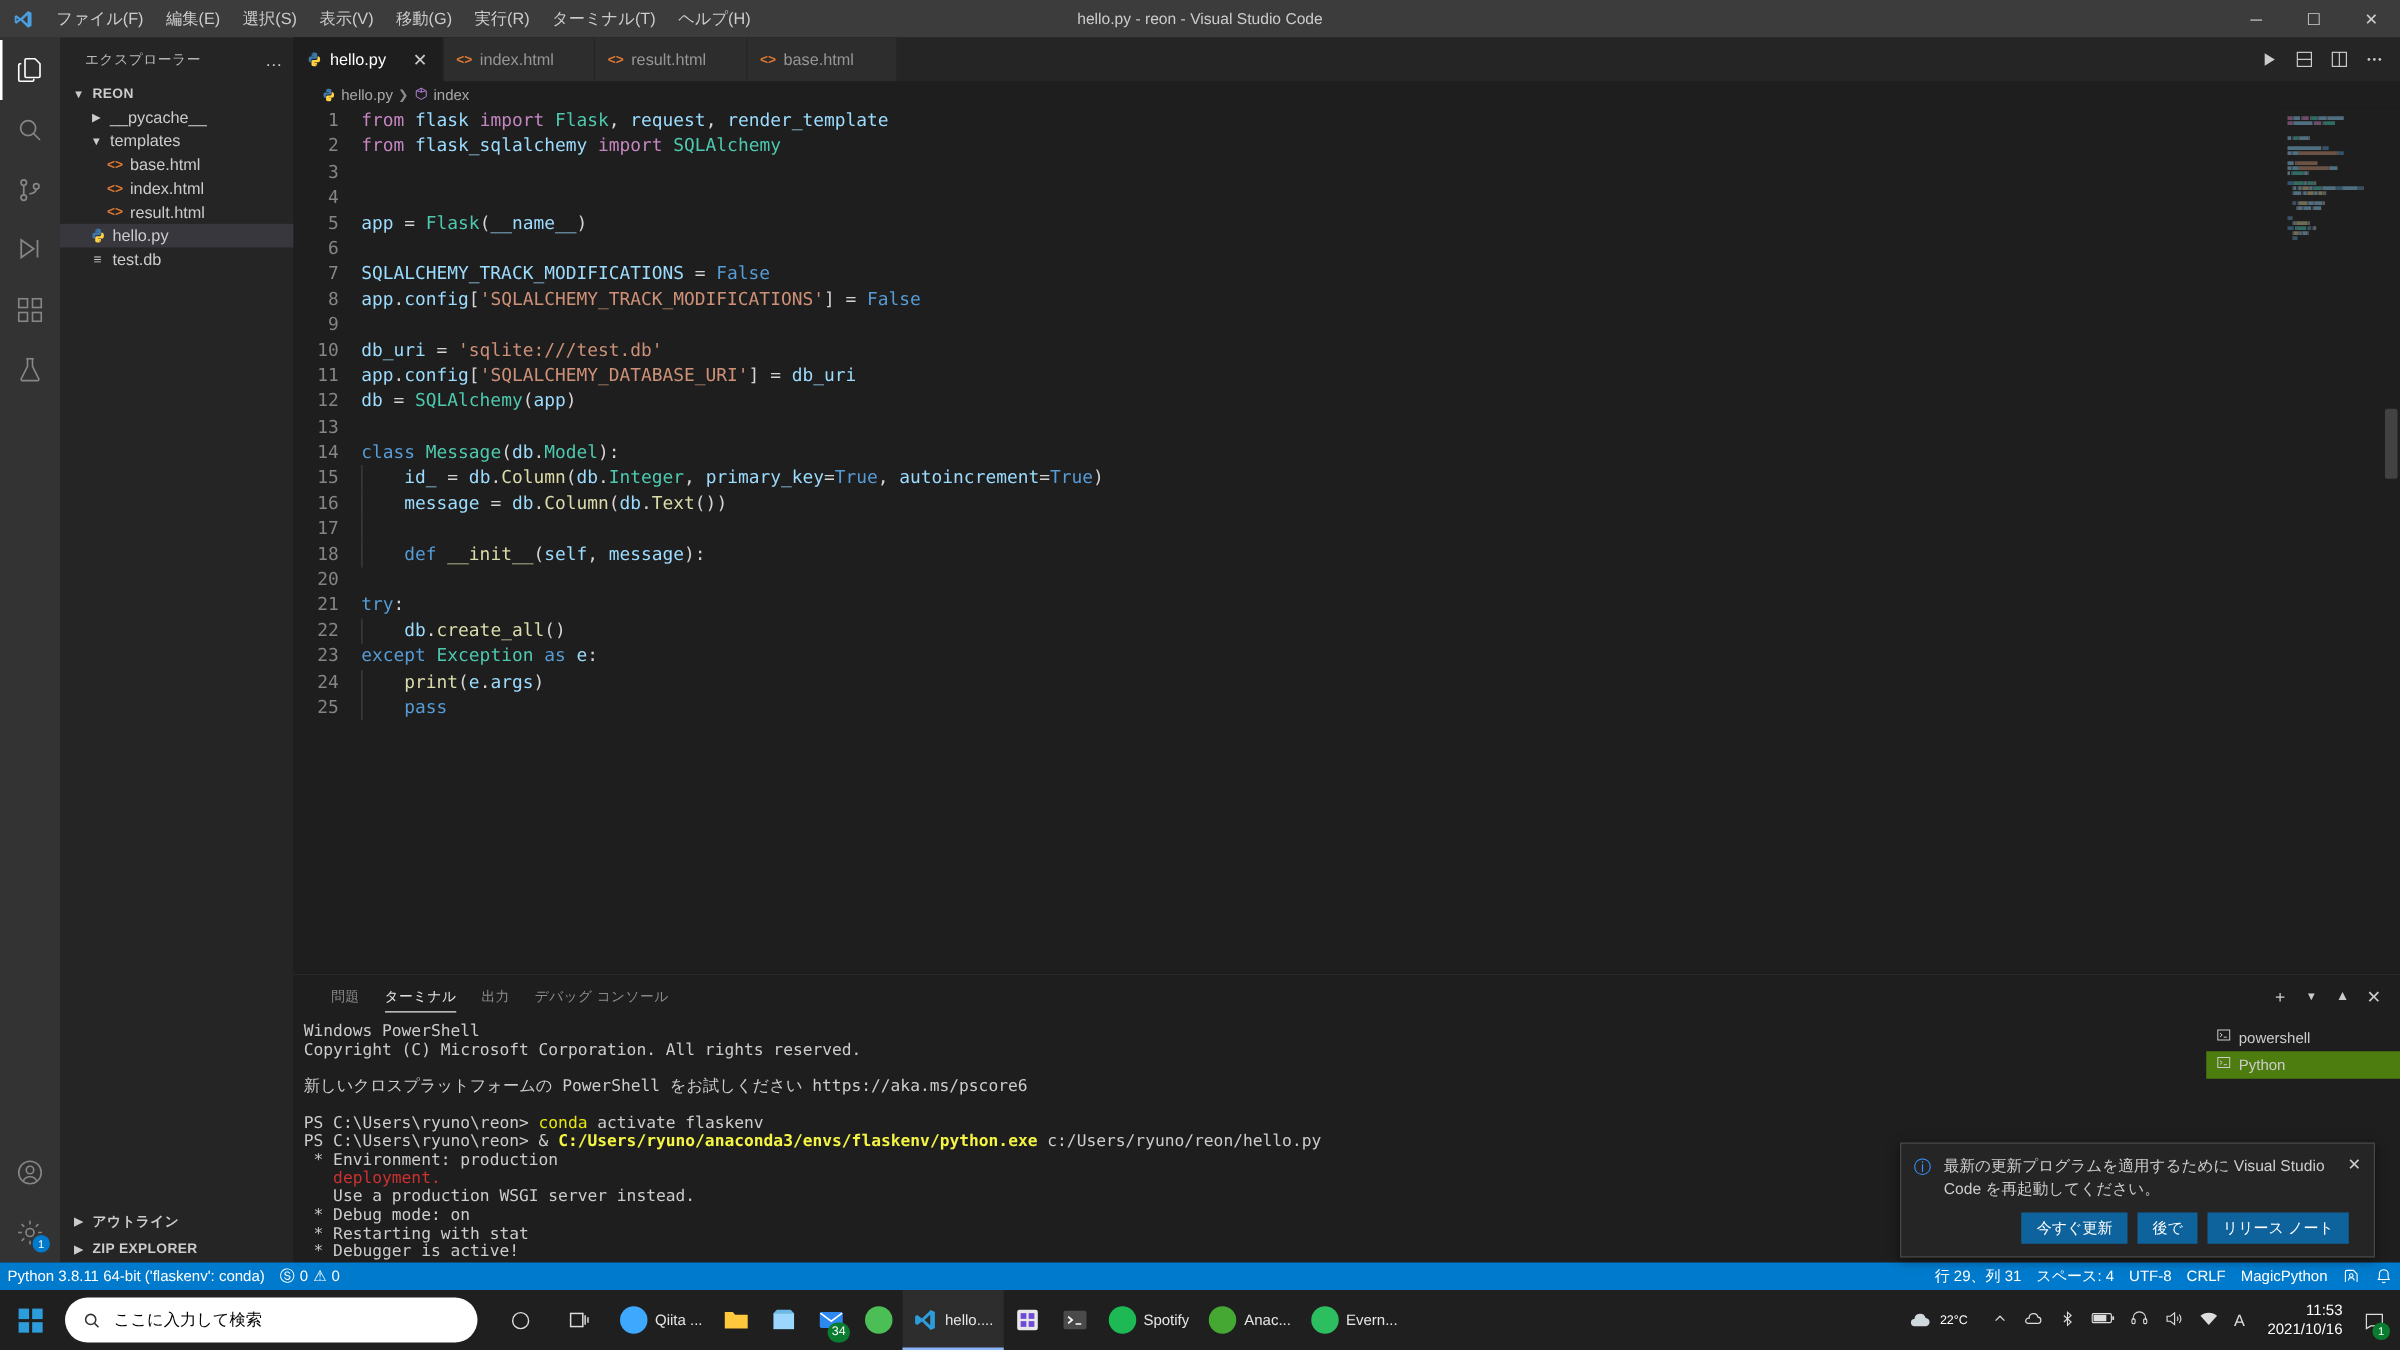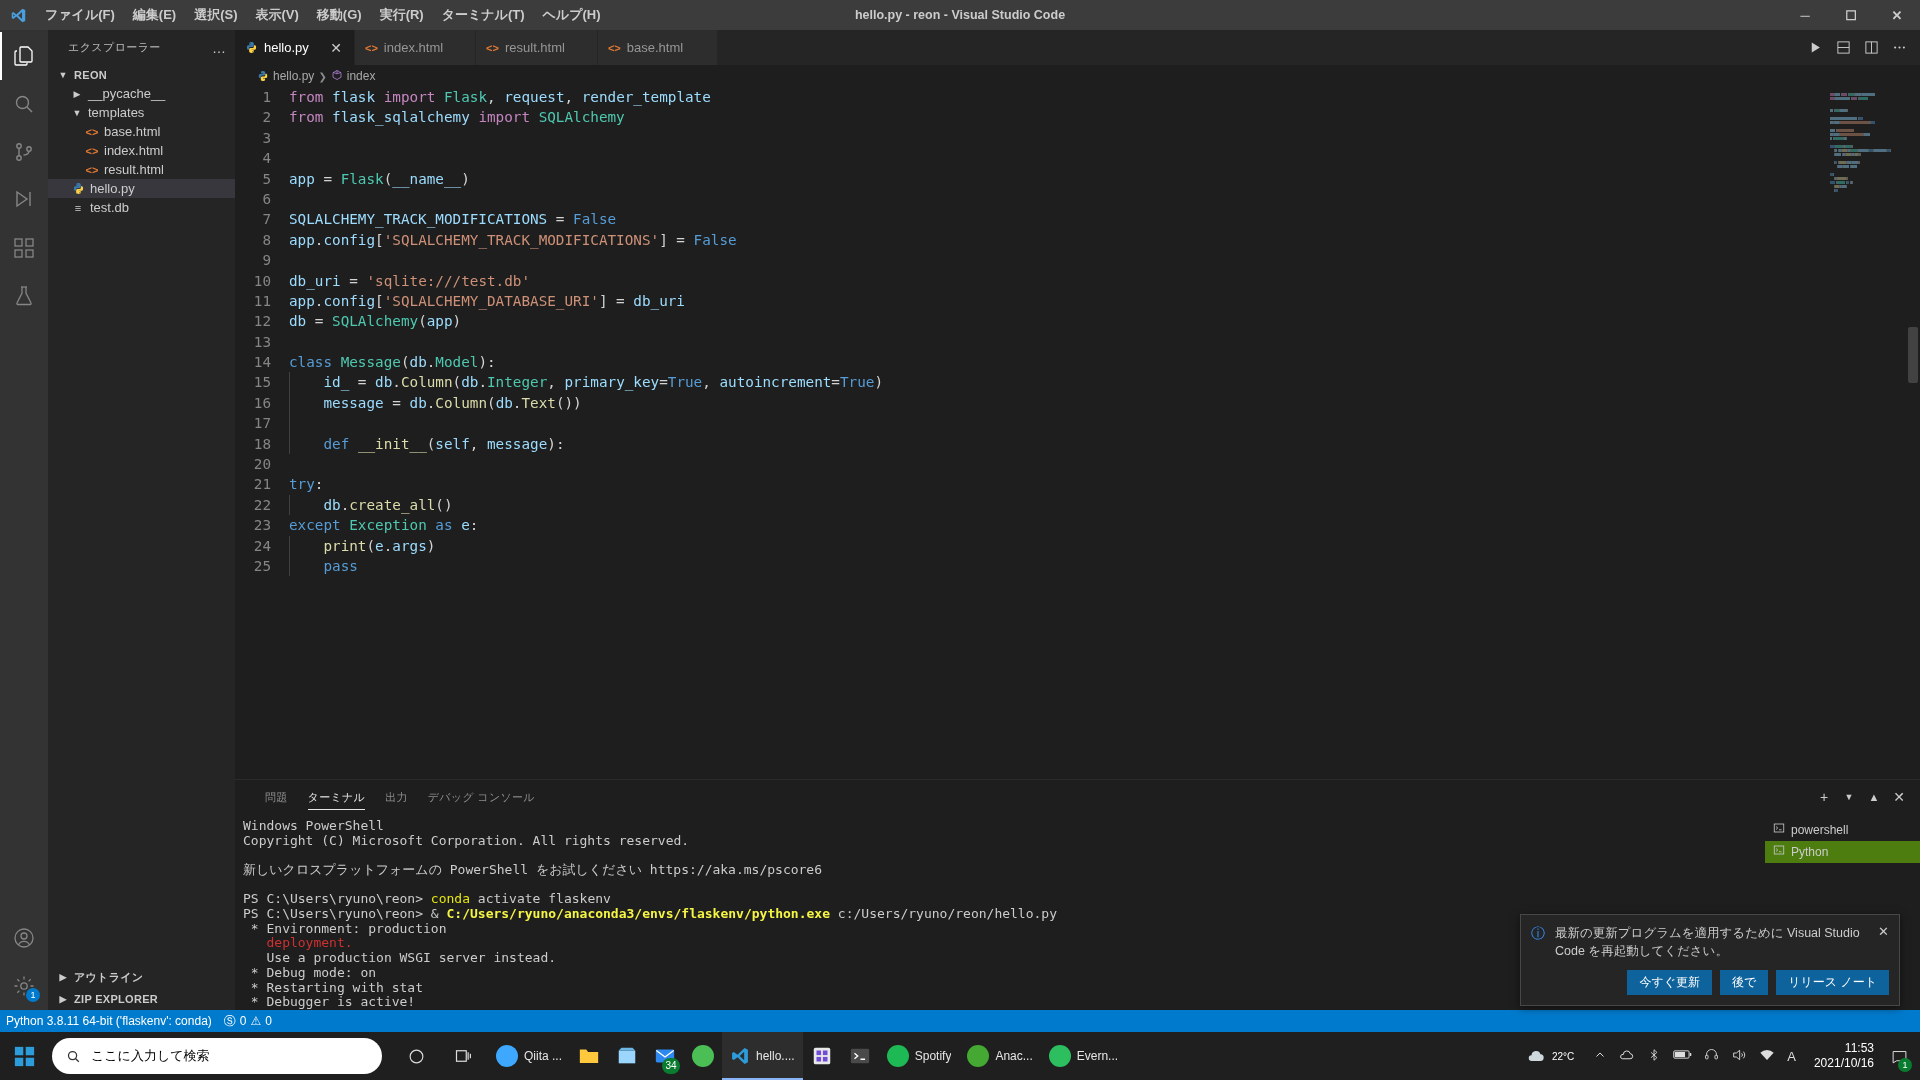--- a/index.html
+++ b/index.html
@@ -9,21 +9,21 @@
     background: #1e1e1e;
     font-family: "Liberation Sans", sans-serif;
     -webkit-font-smoothing: antialiased;
   }
   body { display: flex; flex-direction: column; }
 
   
   .titlebar {
     height: 30px; background: #3c3c3c; color: #cccccc;
     display: flex; align-items: center; flex: 0 0 30px;
-    font-size: 12.5px; position: relative; font-weight: bold;
+    font-size: 12.5px; position: relative;
   }
   .vscode-logo { width: 36px; display: flex; align-items: center; justify-content: center; }
   .menu-items { display: flex; align-items: center; gap: 0; }
   .menu-item { padding: 5px 9px; cursor: default; white-space: nowrap; font-size: 13px; }
   .title-center {
     position: absolute; left: 0; right: 0; text-align: center;
     font-size: 12.5px; color: #cccccc; pointer-events: none;
   }
   .win-controls { margin-left: auto; display: flex; height: 30px; z-index: 5; }
   .win-btn { width: 46px; display: flex; align-items: center; justify-content: center; font-size: 13px; color: #cccccc; }
@@ -158,21 +158,21 @@
   
   .notif {
     position: absolute; right: 20px; bottom: 74px; width: 380px;
     background: #252526; border: 1px solid #474747; box-shadow: 0 2px 8px rgba(0,0,0,.5);
     color: #cccccc; font-size: 12.5px; z-index: 40;
   }
   .notif-top { display: flex; padding: 9px 10px 4px 10px; gap: 8px; }
   .notif-ico { color: #3794ff; font-size: 14px; flex: 0 0 16px; line-height: 1.3; }
   .notif-msg { flex: 1; line-height: 1.45; }
   .notif-close { color: #cccccc; font-size: 13px; cursor: pointer; padding-left: 4px; }
-  .notif-btns { display: flex; justify-content: flex-end; gap: 8px; padding: 6px 10px 10px 10px; }
+  .notif-btns { display: flex; justify-content: flex-end; gap: 8px; padding: 6px 20px 10px 10px; }
   .nbtn {
     background: #0e639c; color: #ffffff; border: none; font-size: 12px;
     padding: 4px 12px; cursor: pointer; font-family: inherit;
   }
 
   
   .statusbar {
     height: 22px; flex: 0 0 22px; background: #007acc; color: #ffffff;
     display: flex; align-items: center; font-size: 12px;
   }
@@ -696,20 +696,40 @@
 <div class="statusbar">
   <div class="sb-left">
     <div class="sb-cell">Python 3.8.11 64-bit ('flaskenv': conda)</div>
     <div class="sb-cell">
       <span>Ⓢ</span>
       <span>0</span>
       <span>⚠</span>
       <span>0</span>
     </div>
   </div>
+  <div class="sb-right">
+    <div class="sb-cell">行 29、列 31</div>
+    <div class="sb-cell">スペース: 4</div>
+    <div class="sb-cell">UTF-8</div>
+    <div class="sb-cell">CRLF</div>
+    <div class="sb-cell">MagicPython</div>
+    <div class="sb-cell">
+      <svg width="14" height="14" viewBox="0 0 24 24" fill="none" stroke="#ffffff" stroke-width="1.5">
+          <path d="M4 20V6a2 2 0 0 1 2-2h9l5 5v11"></path>
+          <circle cx="12" cy="11" r="2.4"></circle>
+          <path d="M8 18a4 4 0 0 1 8 0"></path>
+        </svg>
+    </div>
+    <div class="sb-cell">
+      <svg width="14" height="14" viewBox="0 0 24 24" fill="none" stroke="#ffffff" stroke-width="1.5">
+          <path d="M6 9a6 6 0 0 1 12 0v5l1.5 2.5H4.5L6 14z"></path>
+          <path d="M10 19.5a2.2 2.2 0 0 0 4 0"></path>
+        </svg>
+    </div>
+  </div>
 </div>
 
 <div class="taskbar">
   <div class="tb-start">
     <svg width="21" height="21" viewBox="0 0 24 24" fill="#2d9cdb">
         <rect x="1" y="1" width="9.6" height="9.6"></rect>
         <rect x="13.4" y="1" width="9.6" height="9.6"></rect>
         <rect x="1" y="13.4" width="9.6" height="9.6"></rect>
         <rect x="13.4" y="13.4" width="9.6" height="9.6"></rect>
       </svg>

